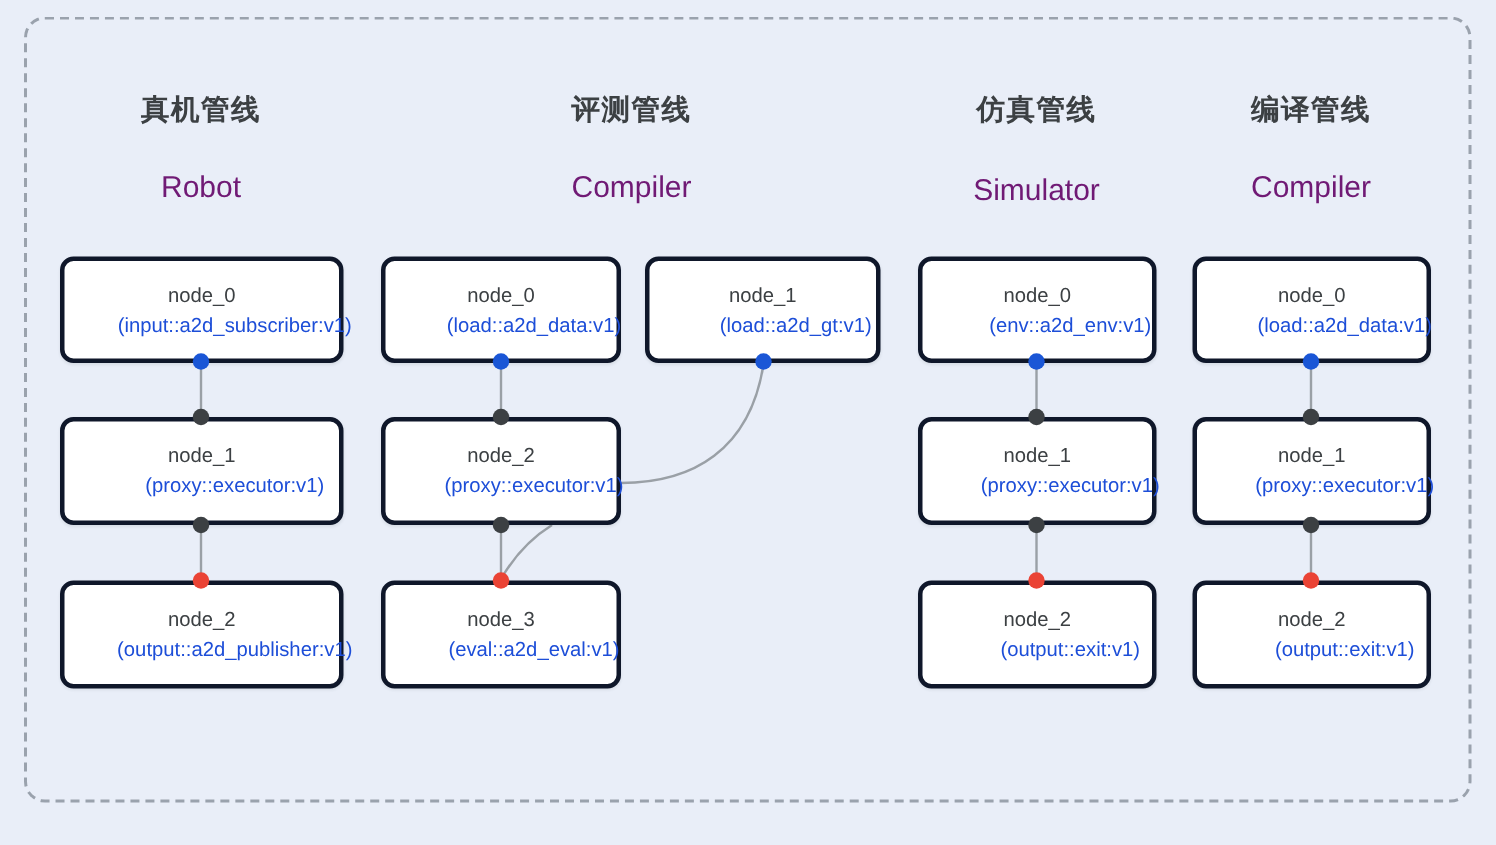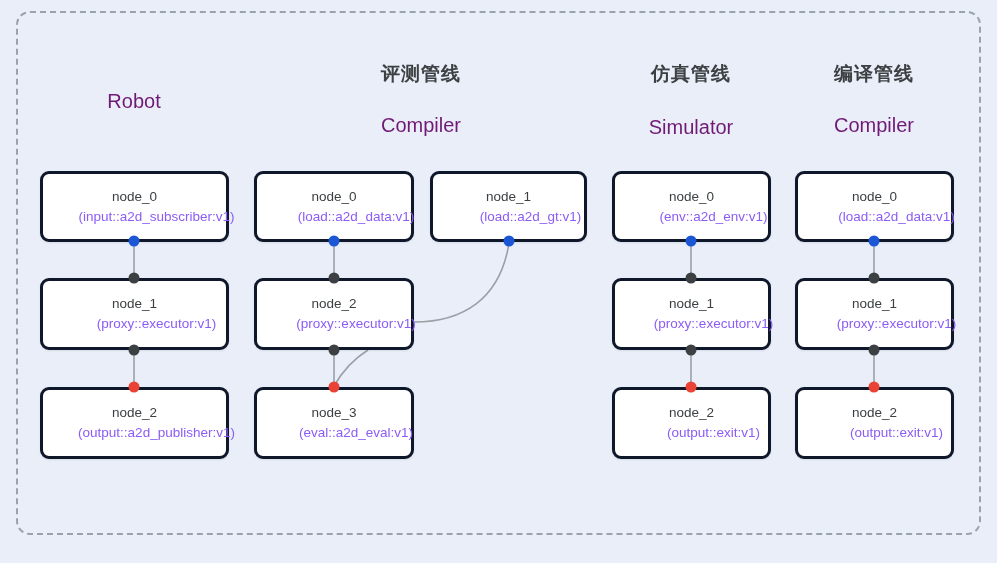--- a/index.html
+++ b/index.html
@@ -70,21 +70,21 @@
     justify-content: center;
     text-align: center;
   }
   .node-name {
     font-size: 13.5px;
     color: #3c4043;
     line-height: 20px;
   }
   .node-type {
     font-size: 13.5px;
-    color: #8b5cf6;
+    color: #1d4ed8;
     line-height: 20px;
     margin-left: 44px;
   }
   .port {
     position: absolute;
     width: 11px;
     height: 11px;
     border-radius: 50%;
     transform: translate(-50%, -50%);
   }
@@ -112,20 +112,21 @@
     <path d="M 368 350 C 352 360 342 372 334 386" fill="none" stroke="#9aa0a6" stroke-width="1.6"></path>
 
     <line x1="691" y1="241" x2="691" y2="278" stroke="#9aa0a6" stroke-width="1.6"></line>
     <line x1="691" y1="350" x2="691" y2="387" stroke="#9aa0a6" stroke-width="1.6"></line>
 
     <line x1="874" y1="241" x2="874" y2="278" stroke="#9aa0a6" stroke-width="1.6"></line>
     <line x1="874" y1="350" x2="874" y2="387" stroke="#9aa0a6" stroke-width="1.6"></line>
   </svg>
 
   <div class="col-header" style="left:44px; top:62px; width:180px;">
+    <div class="col-title-cn">真机管线</div>
     <div class="col-title-en" style="margin-top:26px;">Robot</div>
   </div>
   <div class="col-header" style="left:331px; top:62px; width:180px;">
     <div class="col-title-cn">评测管线</div>
     <div class="col-title-en" style="margin-top:26px;">Compiler</div>
   </div>
   <div class="col-header" style="left:601px; top:62px; width:180px;">
     <div class="col-title-cn">仿真管线</div>
     <div class="col-title-en" style="margin-top:28px;">Simulator</div>
   </div>

